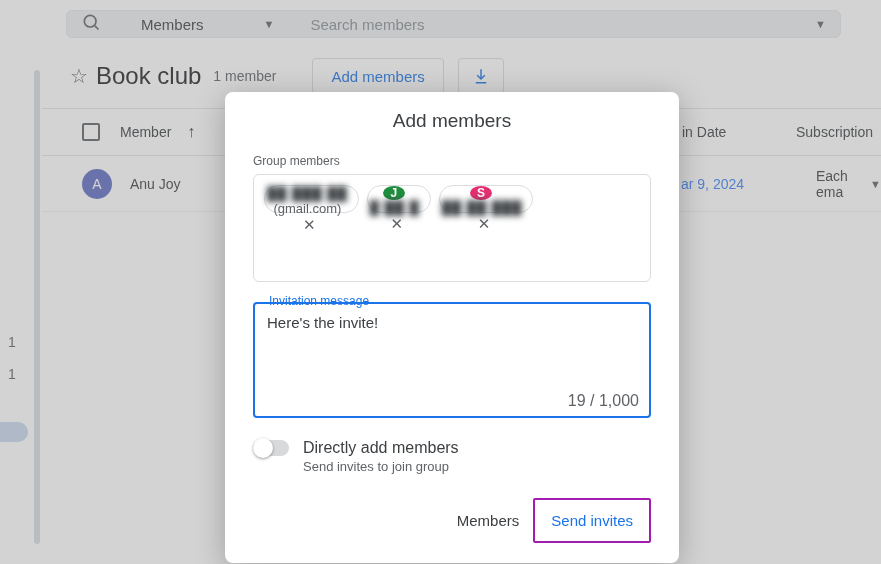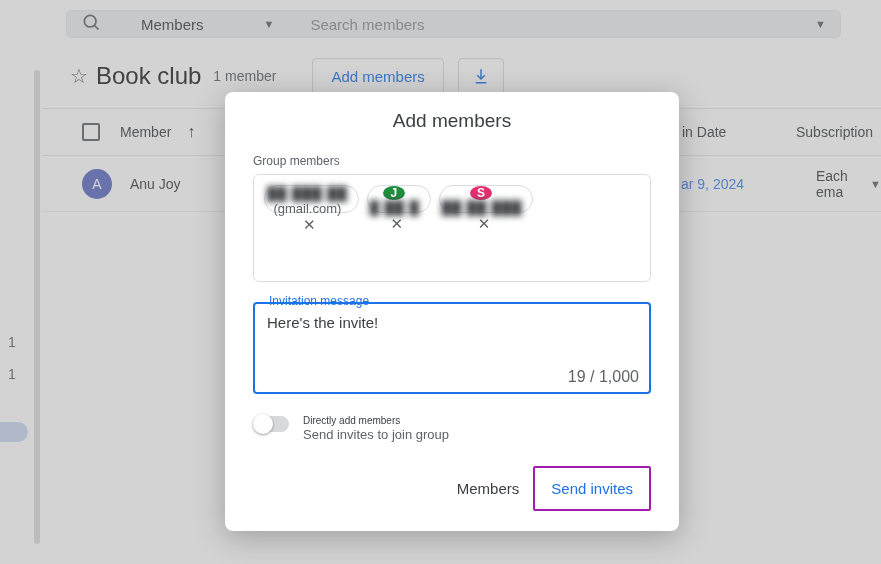--- a/index.html
+++ b/index.html
@@ -165,42 +165,42 @@
 
   .msgwrap{
     position:relative; margin-top:20px;
   }
   .msgwrap .legend{
     position:absolute; left:12px; top:-8px; background:#fff;
     font-size:12px; color:var(--g-blue); padding:0 4px;text-align:right;
   }
   .msgbox{
     border:2px solid var(--g-blue); border-radius:4px;
-    height:92px; padding:10px 12px 18px 12px;
+    height:116px; padding:10px 12px 18px 12px;
     font-size:15px; color:#3c4043; position:relative;
   }
   .msgbox .counter{
     position:absolute; right:10px; bottom:6px;
     font-size:16px; color:#5f6368;
   }
 
   .togglerow{
     display:flex; align-items:flex-start; margin-top:20px; gap:14px;
   }
   .switch{
     width:36px; height:16px; border-radius:8px; background:#d7d9db;
     position:relative; cursor:pointer; margin-top:2px;
   }
   .switch::after{
     content:""; position:absolute; left:0; top:-2px;
     width:20px; height:20px; border-radius:50%; background:#fff;
     box-shadow:0 1px 3px rgba(0,0,0,0.4);
   }
   .togglerow .tt{ line-height:1.3; }
-  .togglerow .t1{ font-size:10px; color:#3c4043; font-weight:500;}
+  .togglerow .t1{ font-size:16px; color:#3c4043; font-weight:500;}
   .togglerow .t2{ font-size:13px; color:#5f6368;}
 
   .actions{
     display:flex; justify-content:flex-end; align-items:center;
     margin-top:22px; gap:4px;
   }
   .btn-flat{
     padding:8px 10px; font-size:15px; color:#3c4043;
     background:none; border:none; cursor:pointer;
   }

